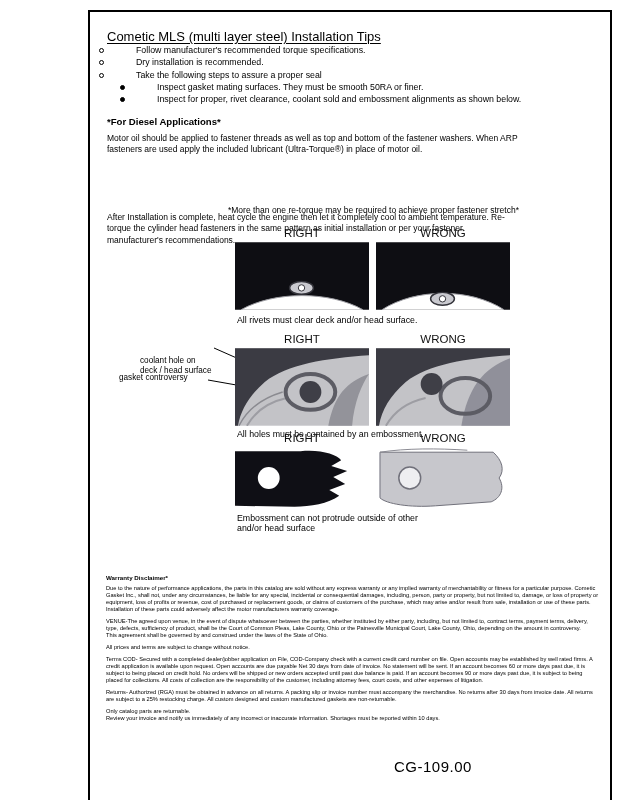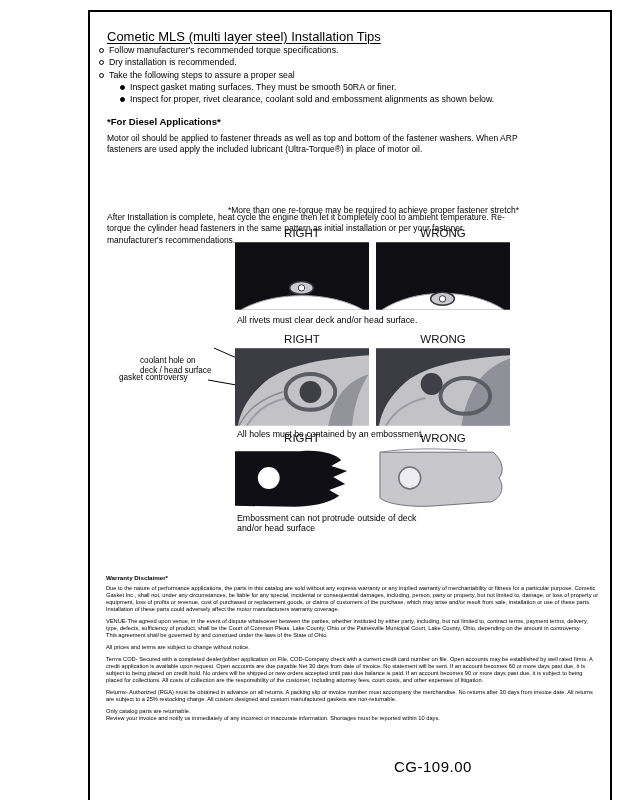--- a/index.html
+++ b/index.html
@@ -11,21 +11,21 @@
   .frame-top{left:88px;top:10px;width:524px;height:2px;}
   .frame-left{left:88px;top:10px;width:2px;height:790px;}
   .frame-right{left:610px;top:10px;width:2px;height:790px;}
 
   .title{
     position:absolute;left:107px;top:20px;font-size:13px;font-weight:normal;
     text-decoration:underline;text-underline-offset:2px;white-space:nowrap;
   }
 
   .bullets{position:absolute;left:99px;top:44px;width:480px;font-size:8.8px;line-height:12.3px;}
-  .b-row{display:flex;align-items:flex-start;}
+  .b-row{display:flex;align-items:flex-start;gap:27px;}
   .b-marker{flex:none;display:inline-block;width:3px;height:3px;border:1px solid #000;border-radius:50%;margin:4px 5px 0 0;}
   .b-marker.filled{background:#000;border:1px solid #000;}
   .sub{margin-left:21px;}
 
   .diesel-heading{position:absolute;left:107px;top:116px;font-size:9.6px;font-weight:bold;}
   .para{position:absolute;left:107px;width:412px;font-size:8.5px;line-height:11.4px;}
   .p1{top:133px;}
   .p2{top:168px;margin-top:44px;}
   .p3{top:205px;text-align:right;}
 
@@ -155,21 +155,21 @@
       <path d="M0,5 H66 C86,3 102,8 107,14 L97,20 L113,25 L99,31 L111,38 L95,44 L105,50 C94,58 76,61 60,61 L0,60 Z" fill="#0f0f15"></path>
       <circle cx="34" cy="32" r="11" fill="#ffffff"></circle>
     </svg>
 
     <svg class="panel" style="left:376px;top:446px;" width="134" height="66" viewBox="0 0 135 66">
       <path d="M4,6 H118 C127,14 130,24 124,32 C130,42 126,52 116,56 L60,60 C34,62 10,58 4,52 Z" fill="#c7c7cc" stroke="#70707a" stroke-width="1"></path>
       <path d="M4,6 C30,2 62,2 92,4" fill="none" stroke="#8a8a92" stroke-width="1"></path>
       <circle cx="34" cy="32" r="11" fill="#eeeef1" stroke="#70707a" stroke-width="1.5"></circle>
     </svg>
 
-    <div class="caption preline" style="top:513px;">Embossment can not protrude outside of deck
+    <div class="caption preline" style="top:513px;">Embossment can not protrude outside of other
 and/or head surface</div>
   </div>
 
   <div class="warranty">
     <h2>Warranty Disclaimer*</h2>
     <p>Due to the nature of performance applications, the parts in this catalog are sold without any express warranty or any implied warranty of merchantability or fitness for a particular purpose.  Cometic Gasket Inc., shall not, under any circumstances, be liable for any special, incidental or consequential damages, including, person, party or property, but not limited to, damage, or loss of property or equipment, loss of profits or revenue, cost of purchased or replacement goods, or claims of customers of the purchase, which may arise and/or result from sale, installation or use of these parts.  Installation of these parts could adversely affect the motor manufacturers warranty coverage.</p>
     <p>VENUE-The agreed upon venue, in the event of dispute whatsoever between the parties, whether instituted by either party, including, but not limited to, contract terms, payment terms, delivery, type, defects, sufficiency of product, shall be the Court of Common Pleas, Lake County, Ohio or the Painesville Municipal Court, Lake County, Ohio, depending on the amount in controversy.
 This agreement shall be governed by and construed under the laws of the State of Ohio.</p>
     <p>All prices and terms are subject to change without notice.</p>
     <p>Terms COD- Secured with a completed dealer/jobber application on File, COD-Company check with a current credit card number on file.  Open accounts may be established by well rated firms.  A credit application is available upon request.  Open accounts are due payable Net 30 days from date of invoice.  No statement will be sent.  If an account becomes 60 or more days past due, it is subject to being placed on credit hold.  No orders will be shipped or new orders accepted until past due balance is paid.  If an account becomes 90 or more days past due, it is subject to being placed for collections.  All costs of collection are the responsibility of the customer, including attorney fees, court costs, and other expenses of litigation.</p>

